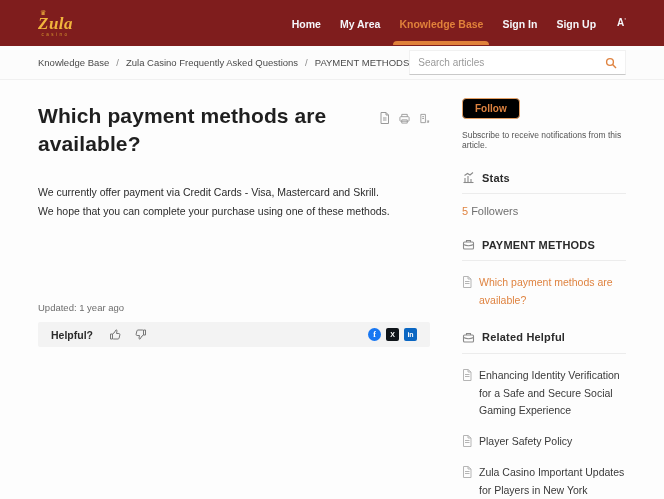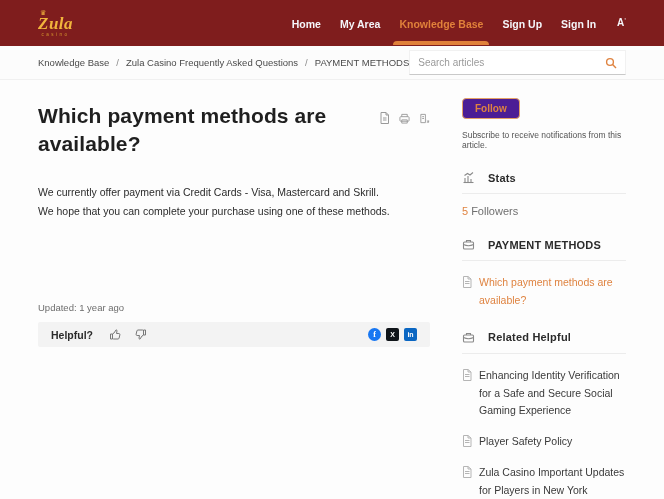--- a/index.html
+++ b/index.html
@@ -44,26 +44,26 @@
   .helpbar { margin-top:9px; height:25px; background:#f3f3f3; border-radius:2px; display:flex; align-items:center; padding:0 13px; }
   .helpbar .q { font-size:10.5px; font-weight:700; color:#2b2b2b; margin-right:16px; }
   .thumb { width:13px; height:13px; margin-right:12px; cursor:pointer; }
   .socials { margin-left:auto; display:flex; gap:5px; align-items:center; }
   .soc { width:13px; height:13px; display:flex; align-items:center; justify-content:center; color:#fff; font-size:8px; font-weight:700; cursor:pointer; }
   .soc.fb { background:#1877f2; border-radius:50%; font-family:"Liberation Serif", serif; }
   .soc.tx { background:#0f1419; border-radius:2px; font-size:7px; }
   .soc.li { background:#0a66c2; border-radius:2px; font-size:7px; }
 
   
-  .follow-btn { display:inline-block; background:#4c1d95; border:1px solid #e4a066; color:#df8340; font-size:10px; font-weight:700; padding:4px 12px; border-radius:4px; cursor:pointer; font-family:"Liberation Sans", sans-serif; }
+  .follow-btn { display:inline-block; background:#000000; border:1px solid #e4a066; color:#df8340; font-size:10px; font-weight:700; padding:4px 12px; border-radius:4px; cursor:pointer; font-family:"Liberation Sans", sans-serif; }
   .subscribe { margin-top:11px; font-size:8.5px; color:#555; }
   .section { margin-top:21px; }
   .sec-head { display:flex; align-items:center; gap:7px; padding-bottom:9px; border-bottom:1px solid #ececec; }
   .sec-head .ic { width:13px; height:13px; flex:0 0 auto; }
-  .sec-head .t { font-size:11px; font-weight:700; color:#2b2b2b; letter-spacing:.2px;margin-left:6px; }
+  .sec-head .t { font-size:11px; font-weight:700; color:#2b2b2b; letter-spacing:.2px; }
   .followers { margin-top:11px; font-size:11px; }
   .followers .n { color:#df8340; }
   .followers .l { color:#6f6f6f; margin-left:3px; }
   .art { display:flex; gap:7px; margin-top:13px; cursor:pointer; }
   .art .doc { width:10px; height:12px; flex:0 0 auto; margin-top:2px; }
   .art .txt { font-size:10.5px; line-height:1.7; color:#3a3a3a; text-decoration:none; }
   .art.current .txt { color:#df8340; }
 </style>
 </head>
 <body>
@@ -71,22 +71,22 @@
 <div class="header">
   <div class="logo">
     <span class="crown">♛</span>
     <span class="brand">Zula</span>
     <span class="sub">casino</span>
   </div>
   <nav class="nav">
     <a href="#">Home</a>
     <a href="#">My Area</a>
     <a href="#" class="active">Knowledge Base</a>
+    <a href="#">Sign In</a>
     <a href="#">Sign Up</a>
-    <a href="#">Sign In</a>
     <span class="lang"><span>A</span><sup>ʼ</sup></span>
   </nav>
 </div>
 
 <div class="crumbrow">
   <div class="crumbs">
     <a href="#">Knowledge Base</a>
     <span class="sep">/</span>
     <a href="#">Zula Casino Frequently Asked Questions</a>
     <span class="sep">/</span>

